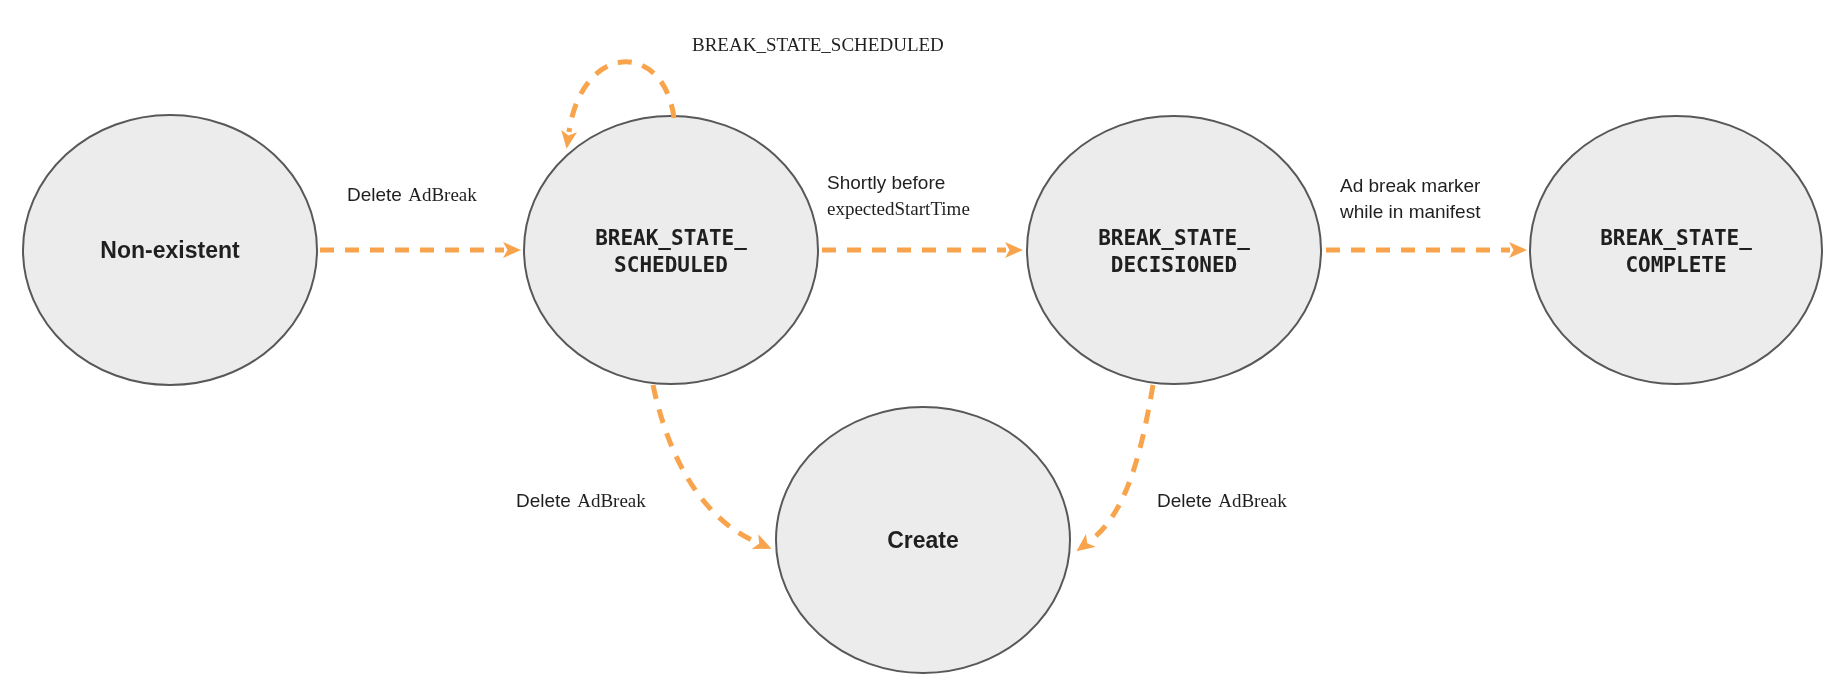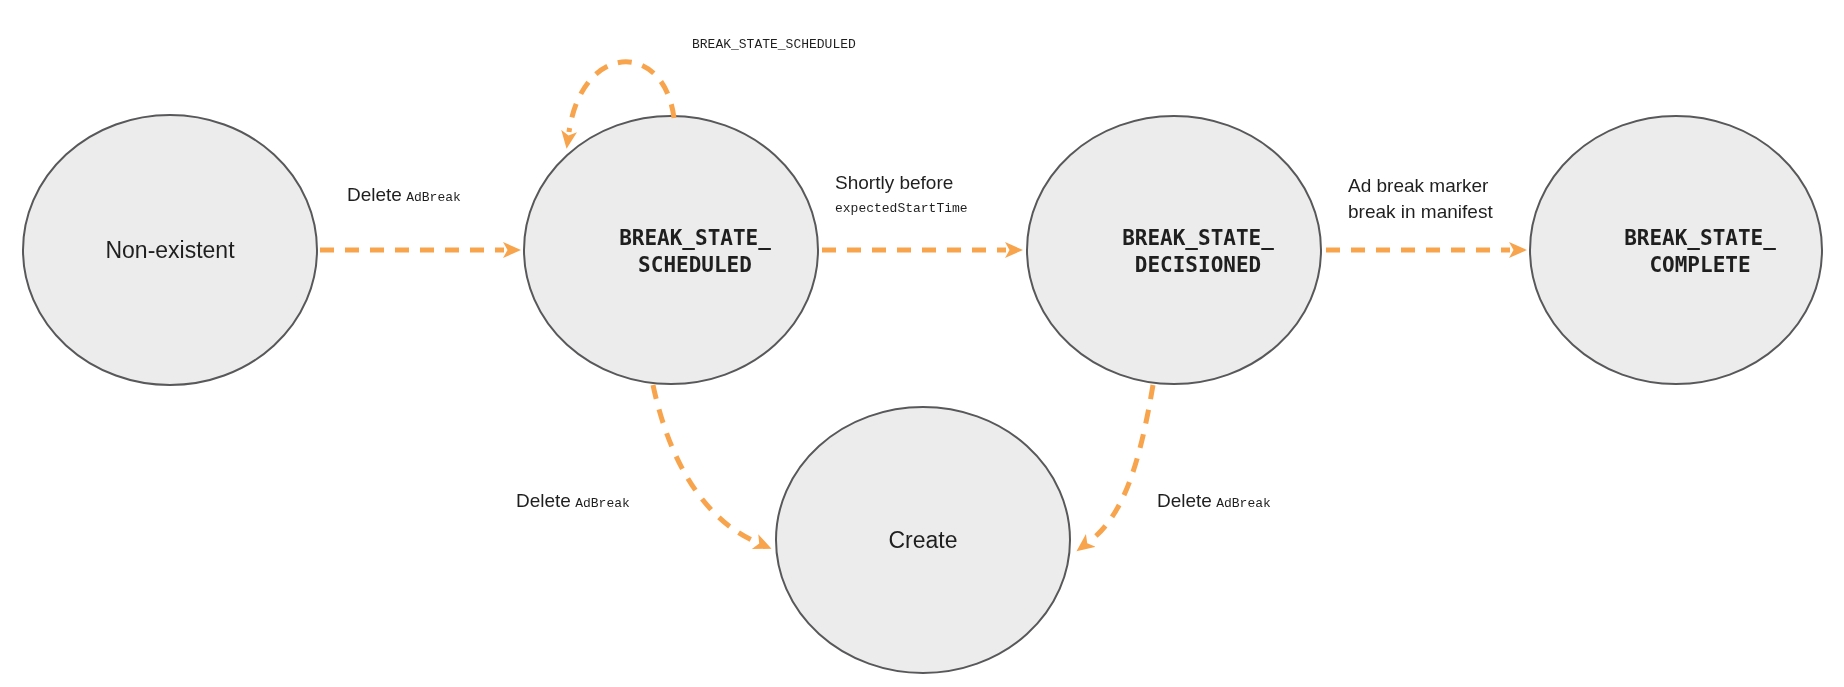--- a/index.html
+++ b/index.html
@@ -18,37 +18,37 @@
     overflow:hidden;
   }
   .canvas svg{position:absolute;left:0;top:0;}
   .node{fill:var(--node-fill);stroke:var(--node-border);stroke-width:2px;}
   .edge{fill:none;stroke:var(--arrow);stroke-width:5px;stroke-dasharray:14 11;}
   .arrowhead{fill:var(--arrow);stroke:none;}
   .node-label{
     position:absolute;
     transform:translate(-50%,-50%);
     text-align:center;
-    font-weight:normal;
+    font-weight:bold;
     white-space:nowrap;
   }
   .bold-sans{font-size:23px;}
   .bold-mono{
     font-family:"DejaVu Sans Mono","Liberation Mono",monospace;
-    font-size:21px;line-height:27px;font-weight:bold;margin-left:24px;
+    font-size:21px;line-height:27px;font-weight:bold;
   }
   .edge-label{
     position:absolute;
     font-size:19px;line-height:27px;
     white-space:nowrap;
   }
-  .edge-label.lh26{line-height:26px;margin-left:8px;}
+  .edge-label.lh26{line-height:26px;}
   .mono{
-    font-family:Liberation Mono, monospace;
-    font-size:13px;
+    font-family:Liberation Serif, serif;
+    font-size:19px;
   }
   .gap{margin-left:0.33em;}
 </style>
 </head>
 <body>
 
 <div class="canvas">
 
   <svg width="1844" height="687" viewBox="0 0 1844 687">
     <defs>
@@ -102,21 +102,21 @@
     <div class="mono">BREAK_STATE_SCHEDULED</div>
   </div>
 
   <div class="edge-label lh26" style="left:827px;top:170px">
     <div>Shortly before</div>
     <div class="mono">expectedStartTime</div>
   </div>
 
   <div class="edge-label lh26" style="left:1340px;top:173px">
     <div>Ad break marker</div>
-    <div>break in manifest</div>
+    <div>while in manifest</div>
   </div>
 
   <div class="edge-label" style="left:516px;top:487px">
     <span>Delete</span><span class="mono gap">AdBreak</span>
   </div>
 
   <div class="edge-label" style="left:1157px;top:487px">
     <span>Delete</span><span class="mono gap">AdBreak</span>
   </div>
 

